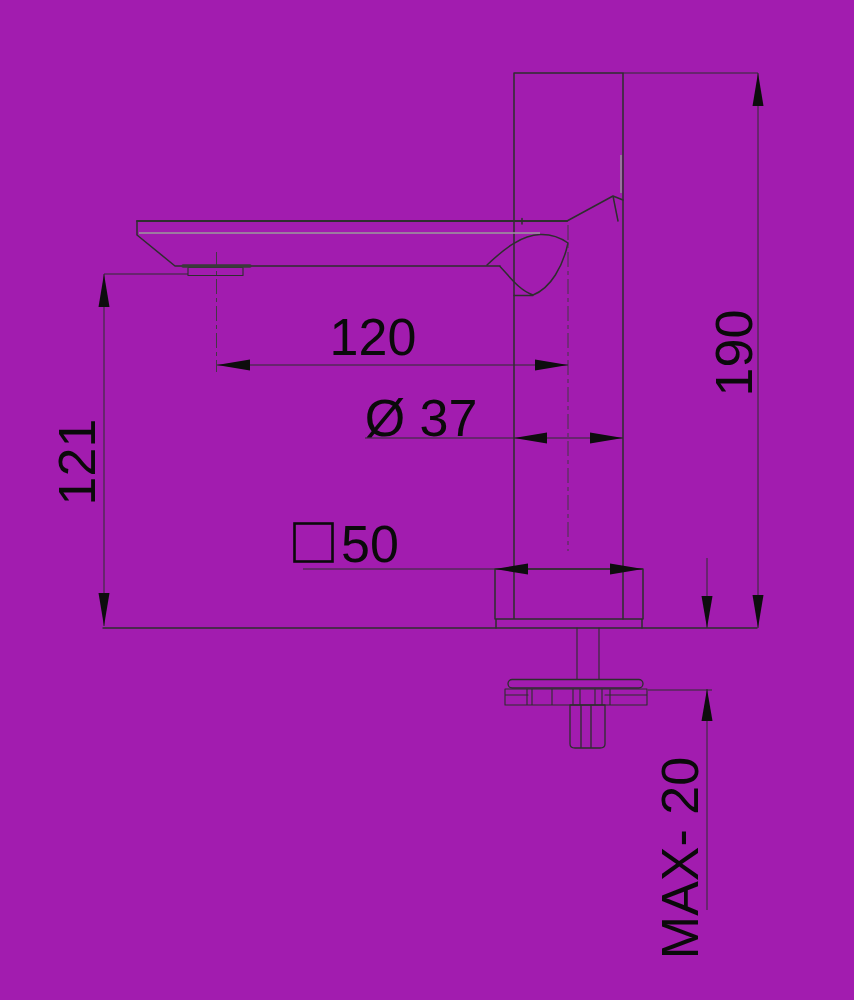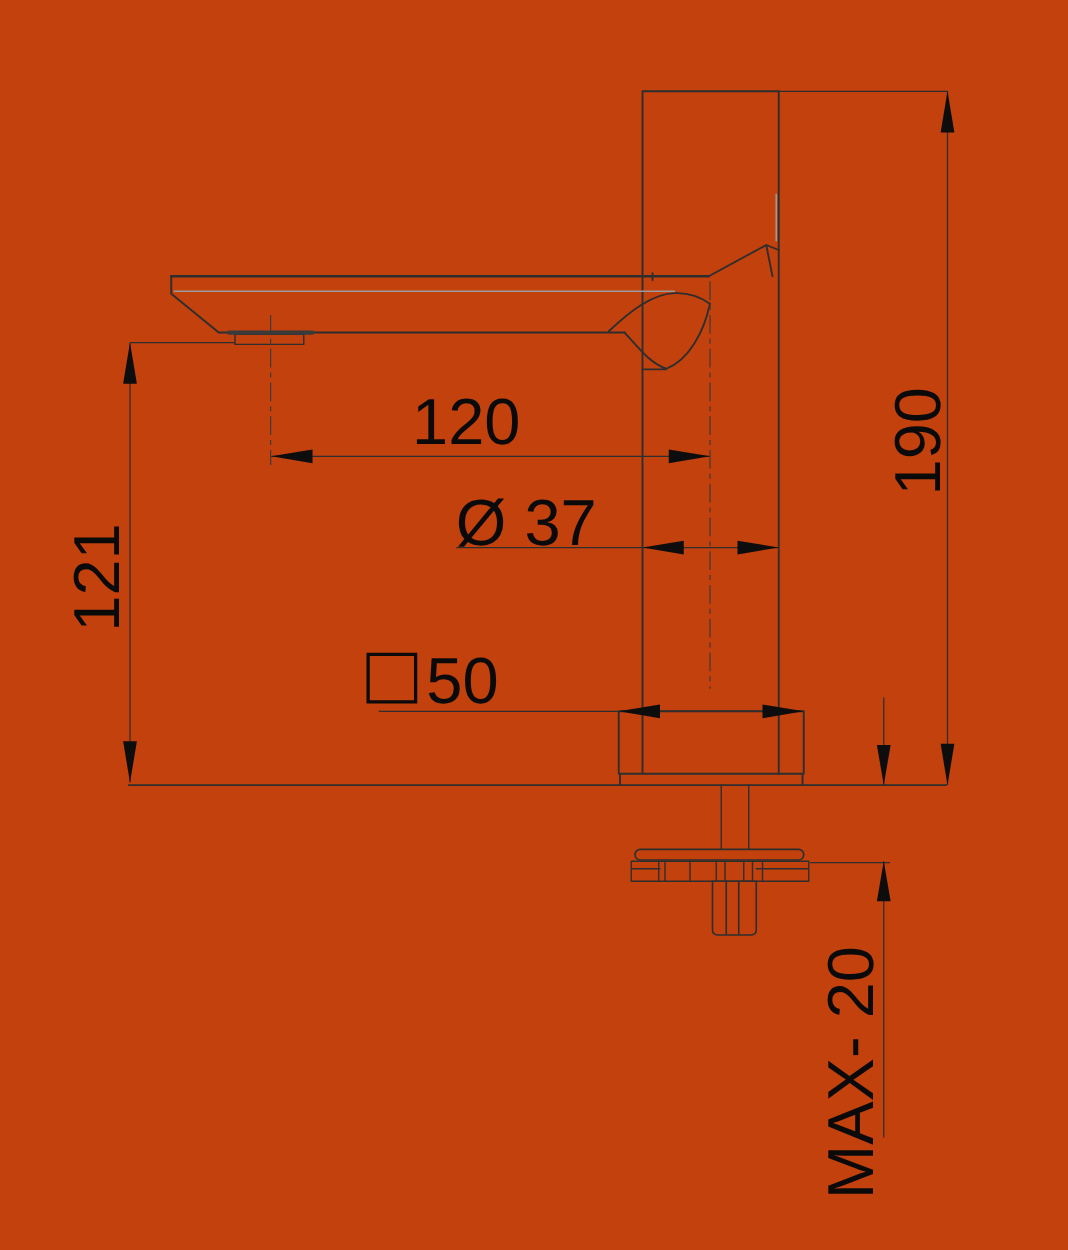--- a/index.html
+++ b/index.html
@@ -1,19 +1,19 @@
 <!DOCTYPE html>
 <html><head>
 <meta charset="utf-8">
 <style>
   html,body{margin:0;padding:0;background:#ffffff;}
   .canvas{
     position:relative;
     width:854px;height:1000px;
-    background:#c2410c;
+    background:#a21caf;
     font-family:"Liberation Sans", sans-serif;
     overflow:hidden;
   }
   svg{display:block;}
   .dim-text{
     font-family:"Liberation Sans", sans-serif;
     font-size:52px;
     fill:#0a0a0a;
   }
 </style>

